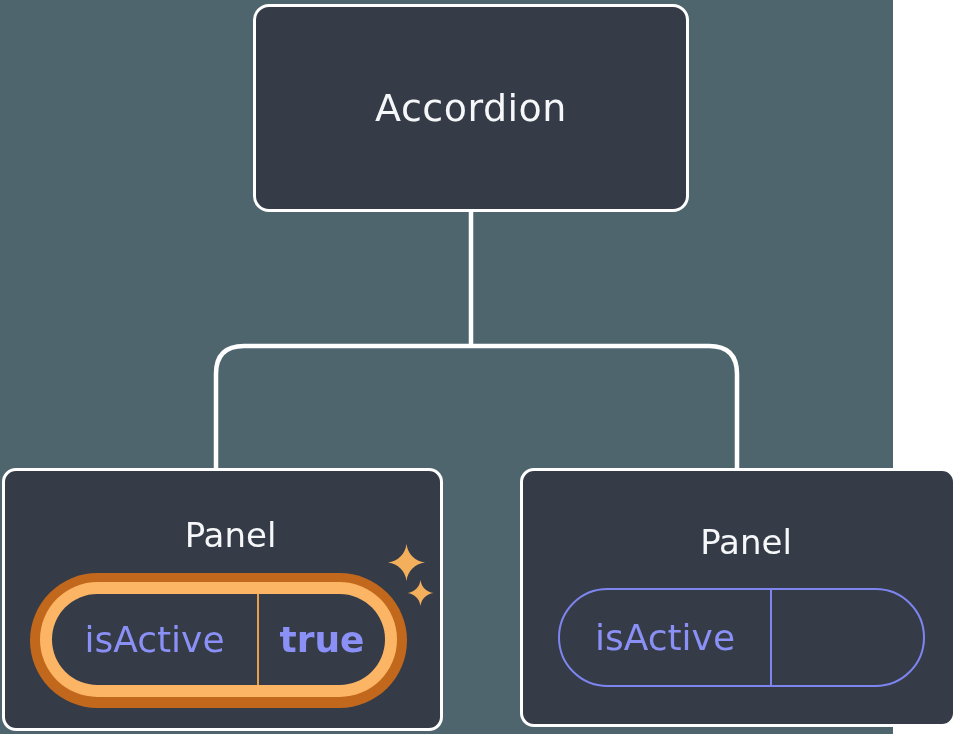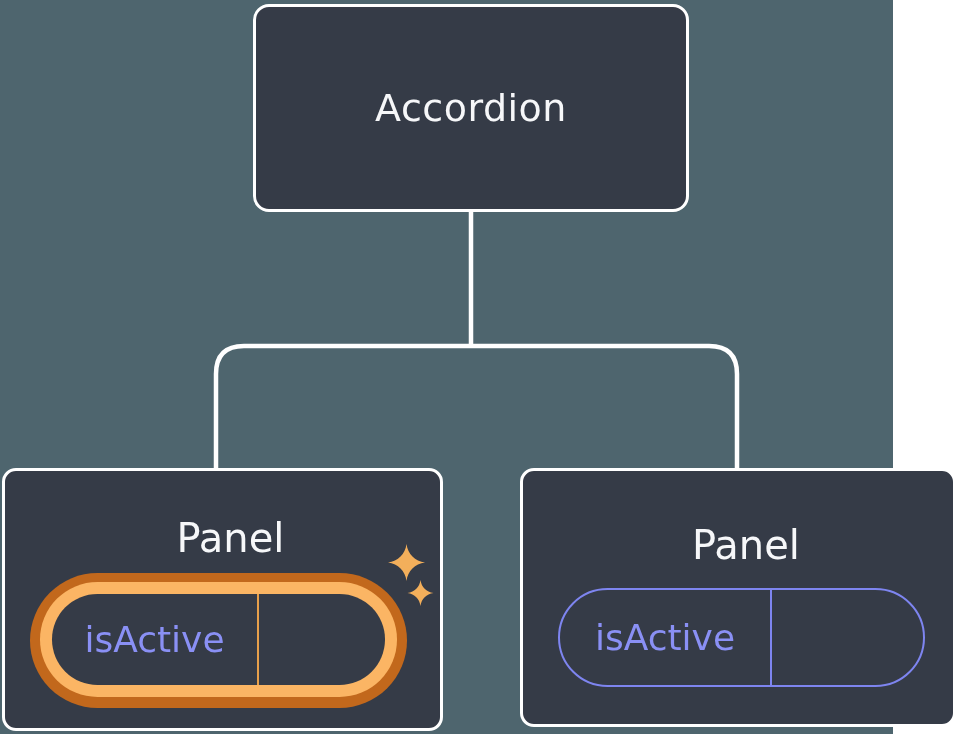--- a/index.html
+++ b/index.html
@@ -28,21 +28,21 @@
     left: 253px; top: 4px; width: 436px; height: 208px;
     border-radius: 16px;
     display: flex; align-items: center; justify-content: center;
     font-size: 38px; letter-spacing: 0.5px;
   }
   .panel-node { border-radius: 14px; }
   .panel-left  { left: 2px;   top: 468px; width: 441px; height: 263px; }
   .panel-right { left: 520px; top: 468px; width: 436px; height: 259px; }
   .panel-label {
     position: absolute; left: 16px; right: 0;
-    text-align: center; font-size: 40px; color: #F6F7F9;
+    text-align: center; font-size: 34px; color: #F6F7F9;
   }
   .panel-left  .panel-label { top: 44px; }
   .panel-right .panel-label { top: 51px; }
 
   
   .pill-glow-outer {
     position: absolute; left: 25px; top: 102px;
     width: 377px; height: 135px;
     box-sizing: border-box;
     background: #C2681C;
@@ -110,20 +110,21 @@
   </div>
 
   <div class="node panel-node panel-left">
     <div class="panel-label">Panel</div>
 
     <div class="pill-glow-outer">
       <div class="pill-glow-inner">
         <div class="pill-core">
           <div class="cell cell-name">isActive</div>
           <div class="divider"></div>
+          <div class="cell cell-value">true</div>
         </div>
       </div>
     </div>
 
     <svg class="sparkles" viewBox="0 0 46 62" aria-hidden="true">
       <path fill="#F3AF5B" transform="scale(1.542)" d="M12 0C12.9 6.6 17.4 11.1 24 12C17.4 12.9 12.9 17.4 12 24C11.1 17.4 6.6 12.9 0 12C6.6 11.1 11.1 6.6 12 0Z"></path>
       <path fill="#F3AF5B" transform="translate(19.5,36) scale(1.083)" d="M12 0C12.9 6.6 17.4 11.1 24 12C17.4 12.9 12.9 17.4 12 24C11.1 17.4 6.6 12.9 0 12C6.6 11.1 11.1 6.6 12 0Z"></path>
     </svg>
   </div>
 

